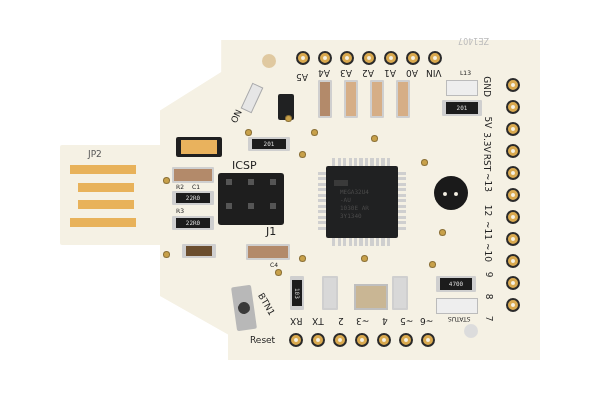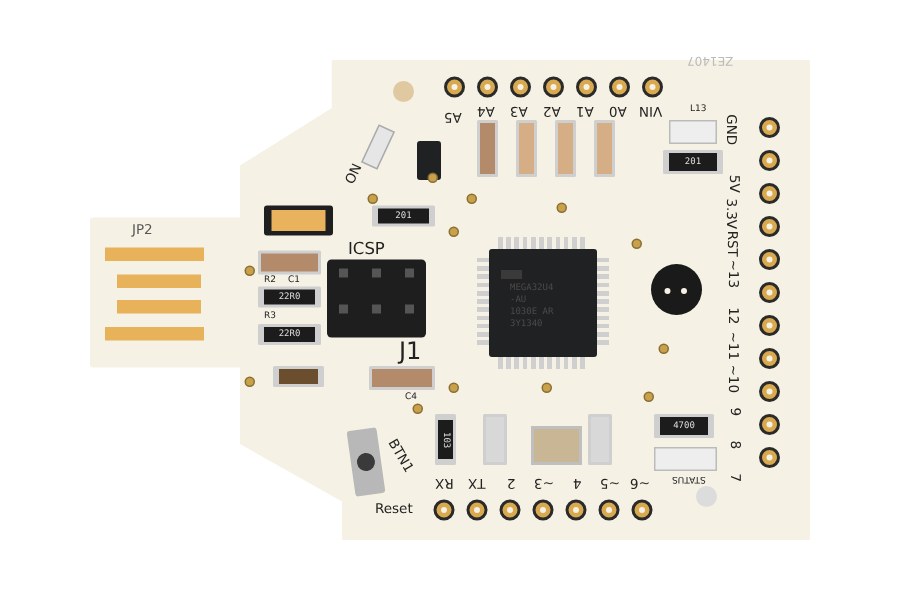--- a/index.html
+++ b/index.html
@@ -119,21 +119,21 @@
 
 <span class="lbl" style="left:232px;top:160px;font-size:11px;">ICSP</span>
 <div class="hdr" style="left:218px;top:173px;width:66px;height:52px;">
   <div class="abs" style="left:8px;top:6px;width:6px;height:6px;background:#555;"></div>
   <div class="abs" style="left:30px;top:6px;width:6px;height:6px;background:#555;"></div>
   <div class="abs" style="left:52px;top:6px;width:6px;height:6px;background:#555;"></div>
   <div class="abs" style="left:8px;top:30px;width:6px;height:6px;background:#555;"></div>
   <div class="abs" style="left:30px;top:30px;width:6px;height:6px;background:#555;"></div>
   <div class="abs" style="left:52px;top:30px;width:6px;height:6px;background:#555;"></div>
 </div>
-<span class="lbl" style="left:266px;top:226px;font-size:16px;">J1</span>
+<span class="lbl" style="left:266px;top:226px;font-size:11px;">J1</span>
 
 <div class="abs" style="left:176px;top:137px;width:46px;height:20px;background:#1f1f1f;border-radius:2px;">
   <div class="abs" style="left:5px;top:3px;width:36px;height:14px;background:#e9b25d;"></div>
 </div>
 <div class="cap" style="left:172px;top:167px;width:42px;height:16px;"></div>
 <span class="lbl lbl-s" style="left:176px;top:184px;">R2</span>
 <span class="lbl lbl-s" style="left:192px;top:184px;">C1</span>
 <div class="res" style="left:172px;top:191px;width:42px;height:14px;">
     <div class="body">22R0</div>
   </div>

